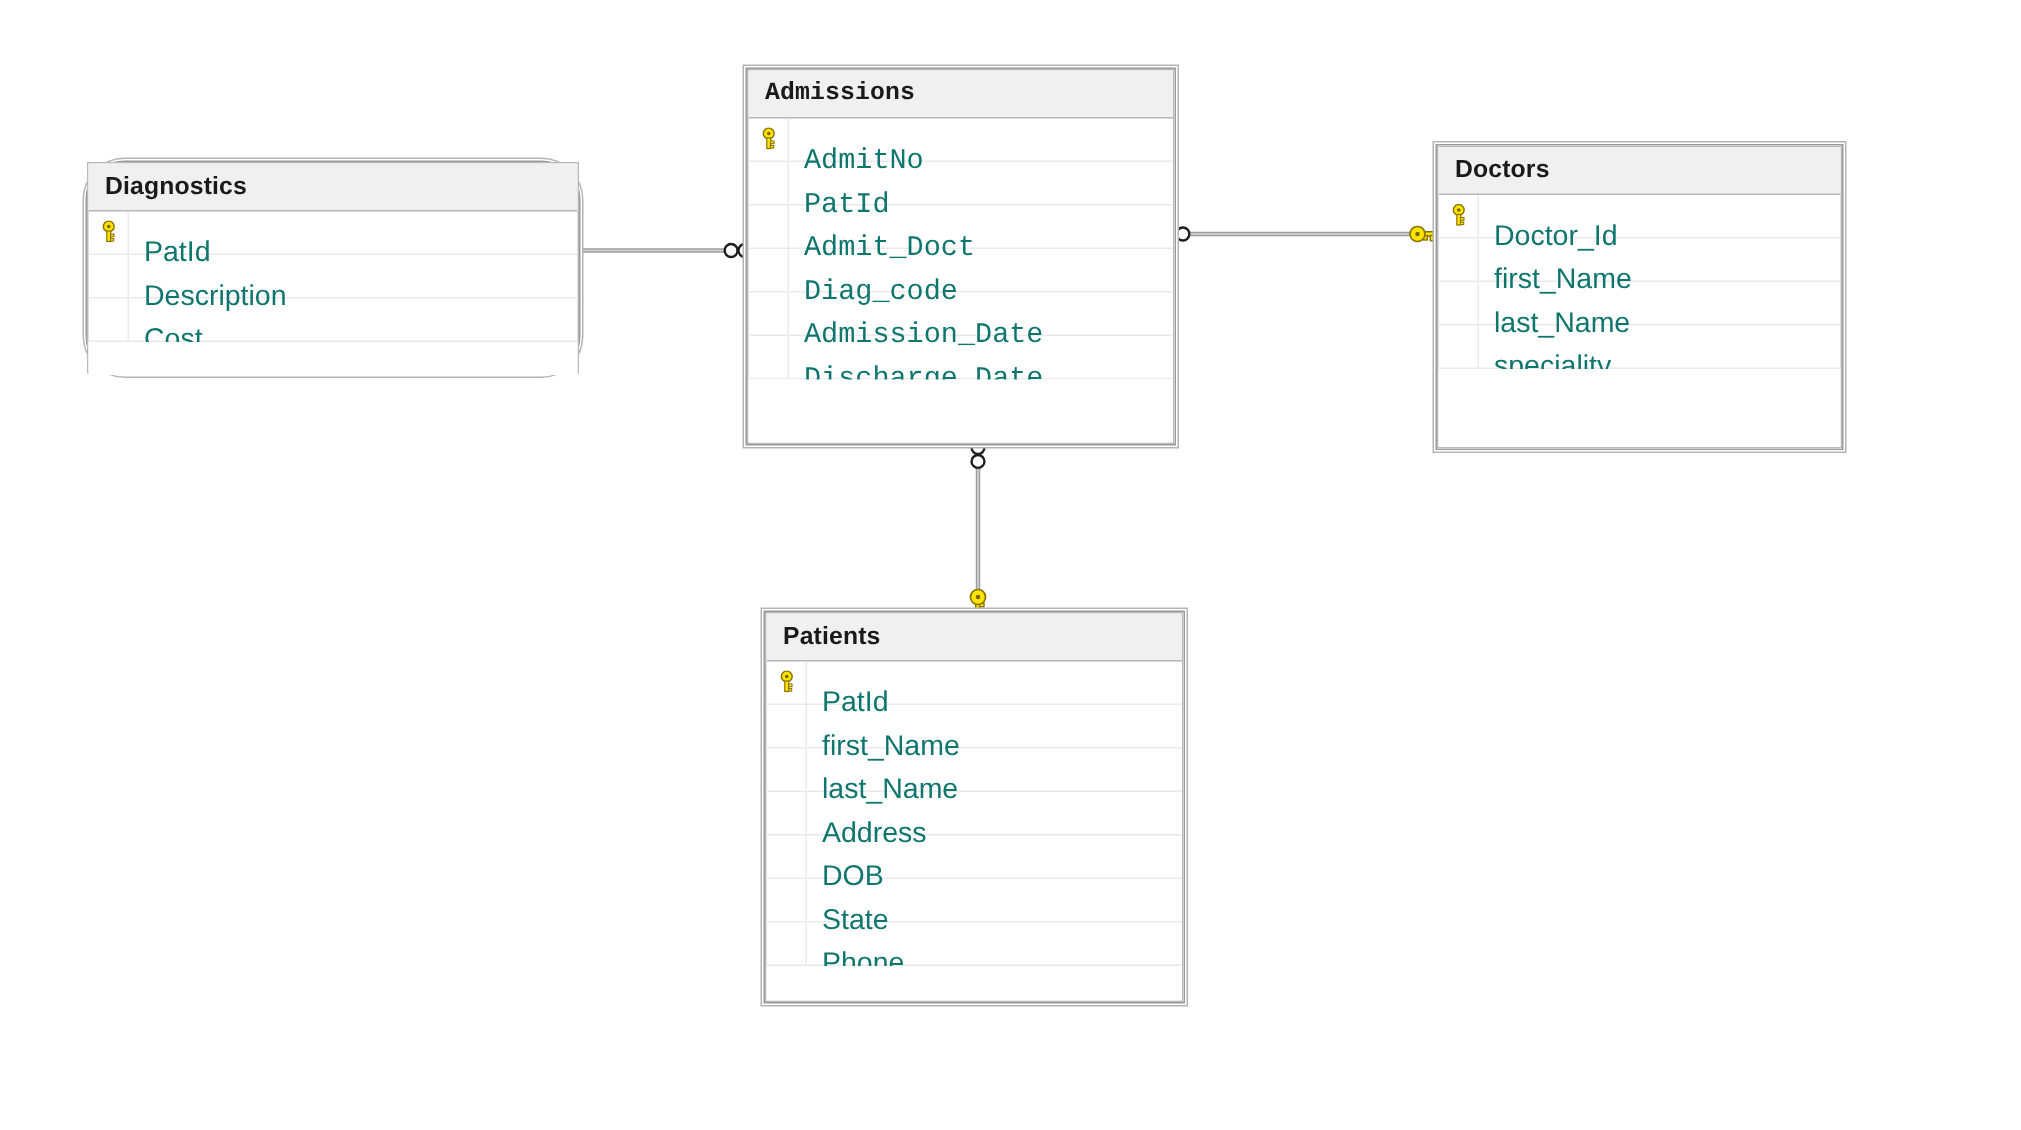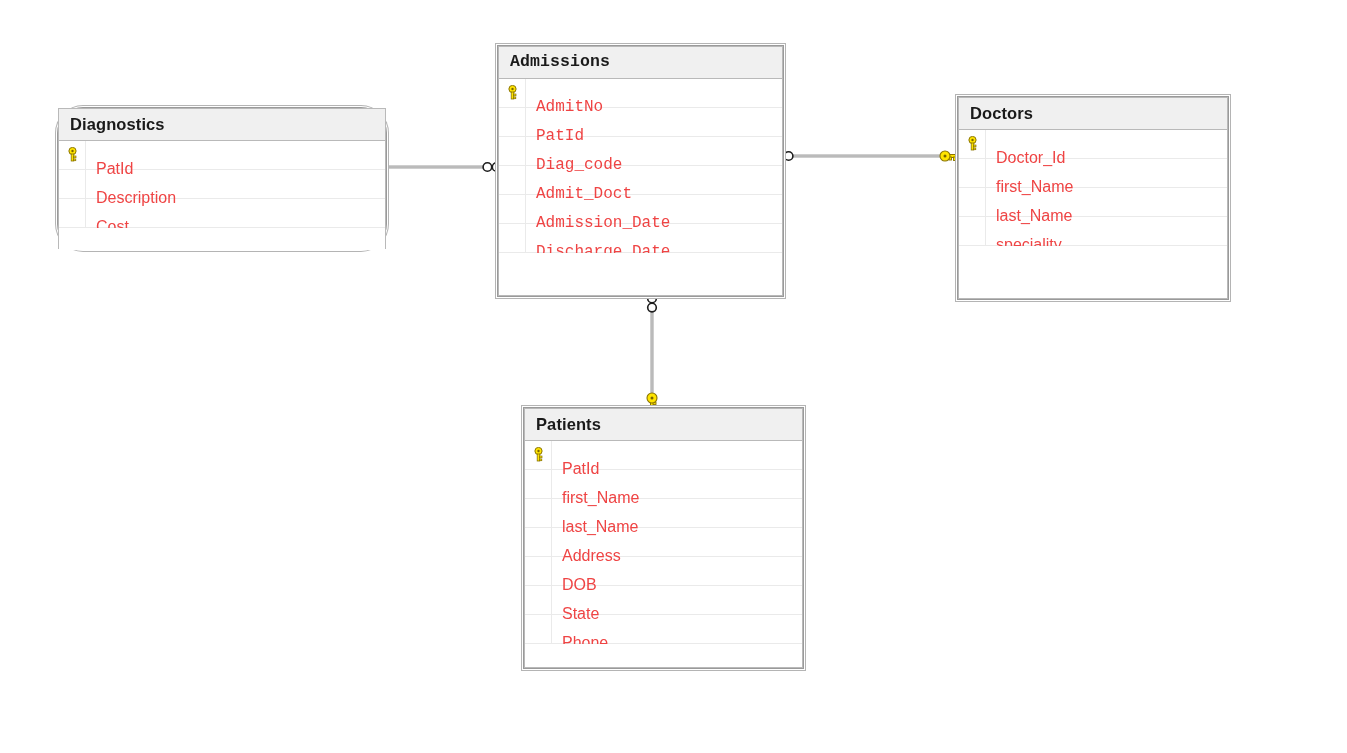--- a/index.html
+++ b/index.html
@@ -80,22 +80,22 @@
     min-width: 27px;
     height: 100%;
     border-right: 1px solid #eaeaea;
     display: flex;
     align-items: center;
     justify-content: center;
     box-sizing: border-box;
   }
   .col-name {
     padding-left: 10px;
-    font-size: 16px;
-    color: #ef4444;
+    font-size: 19px;
+    color: #0f766e;
     white-space: nowrap;
     margin-top: 28px;
   }
   .filler {
     flex: 1 1 auto;
     min-height: 22px;
     background: #ffffff;
   }
 
   .pk-icon { display: block; }
@@ -211,25 +211,25 @@
             </svg>
           </div>
           <div class="col-name">AdmitNo</div>
         </div>
         <div class="col-row">
           <div class="col-gutter"></div>
           <div class="col-name">PatId</div>
         </div>
         <div class="col-row">
           <div class="col-gutter"></div>
+          <div class="col-name">Admit_Doct</div>
+        </div>
+        <div class="col-row">
+          <div class="col-gutter"></div>
           <div class="col-name">Diag_code</div>
-        </div>
-        <div class="col-row">
-          <div class="col-gutter"></div>
-          <div class="col-name">Admit_Doct</div>
         </div>
         <div class="col-row">
           <div class="col-gutter"></div>
           <div class="col-name">Admission_Date</div>
         </div>
         <div class="col-row">
           <div class="col-gutter"></div>
           <div class="col-name">Discharge_Date</div>
         </div>
         <div class="filler"></div>
@@ -263,21 +263,21 @@
         </div>
         <div class="col-row">
           <div class="col-gutter"></div>
           <div class="col-name">speciality</div>
         </div>
         <div class="filler"></div>
       </div>
     </div>
   </div>
 
-  <div class="entity" style="left:523px; top:407px; width:281px; height:262px;">
+  <div class="entity" style="left:509px; top:407px; width:281px; height:262px;">
     <div class="entity-inner">
       <div class="entity-header">Patients</div>
       <div class="entity-body">
         <div class="col-row">
           <div class="col-gutter">
             <svg class="pk-icon" width="11" height="15" viewBox="0 0 11 15">
               <circle cx="5.5" cy="4" r="3.6" fill="#FFE400" stroke="#8a7400" stroke-width="1"></circle>
               <circle cx="5.5" cy="4" r="1.2" fill="#7a6600"></circle>
               <rect x="4.2" y="7" width="2.6" height="7" fill="#FFE400" stroke="#8a7400" stroke-width="0.8"></rect>
               <rect x="6.6" y="9" width="2.4" height="1.8" fill="#FFE400" stroke="#8a7400" stroke-width="0.7"></rect>

